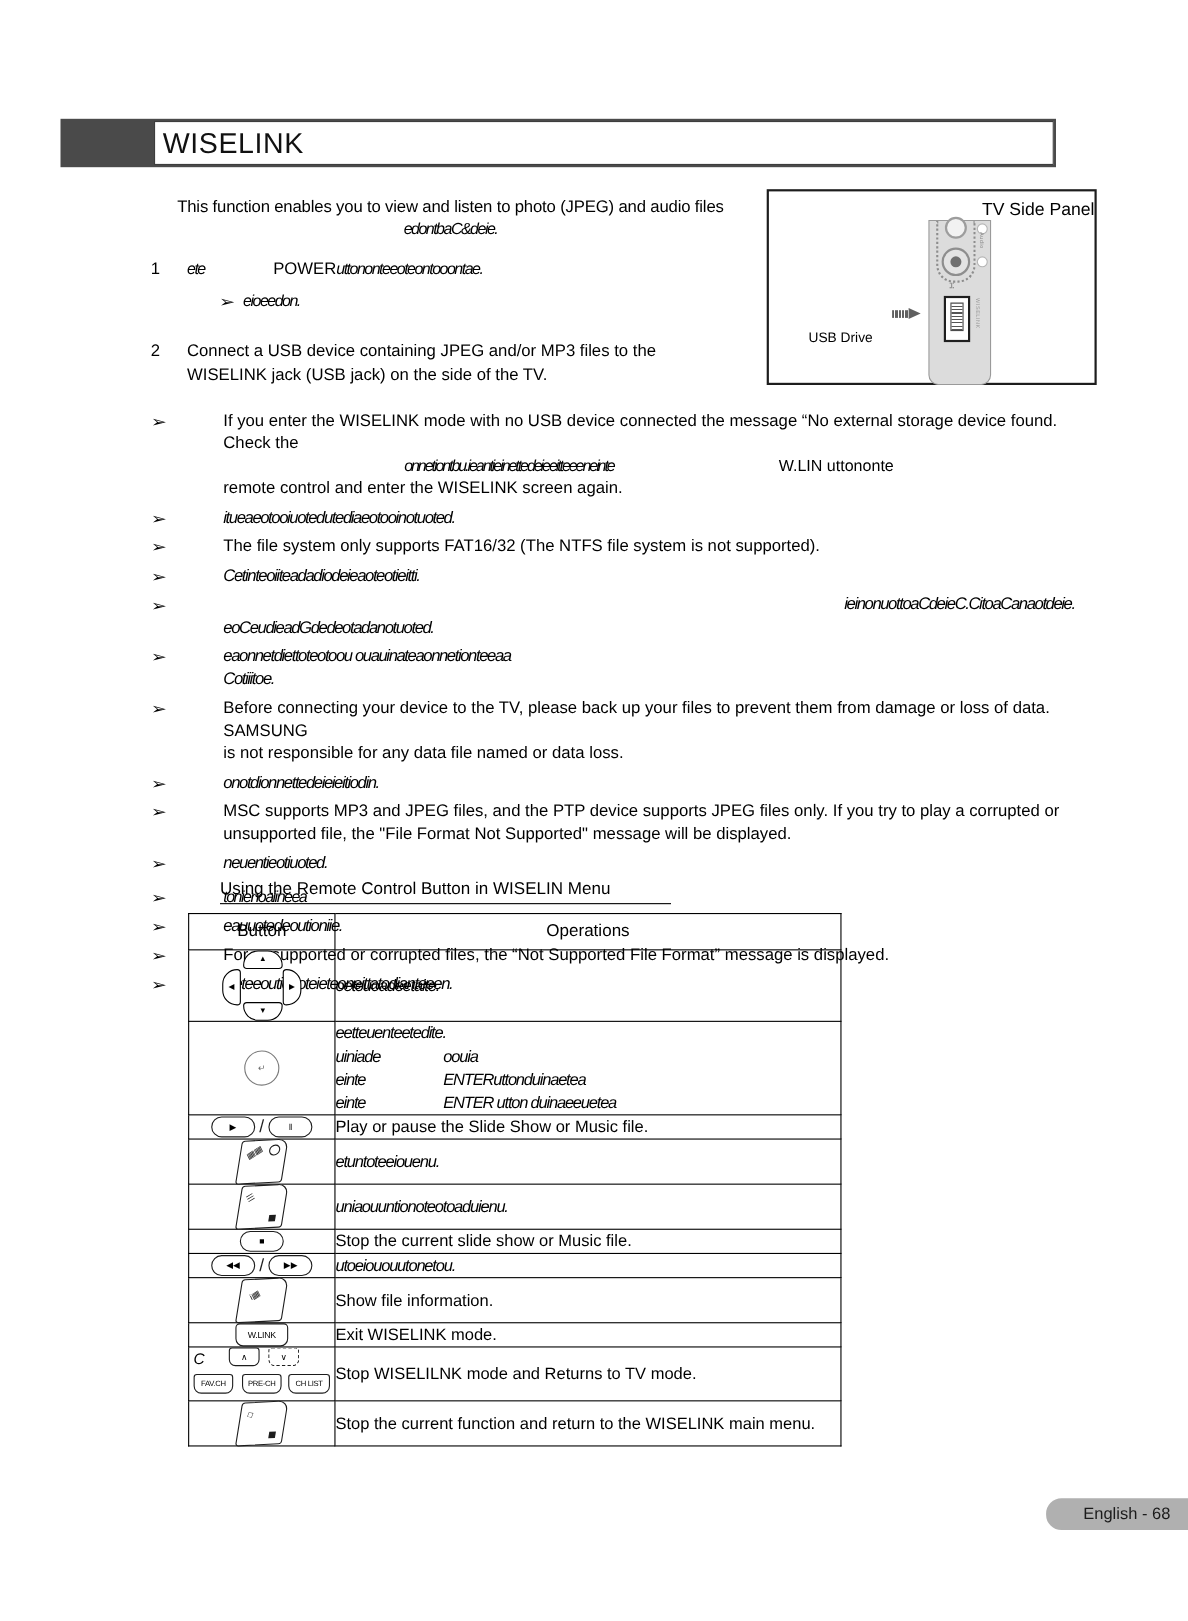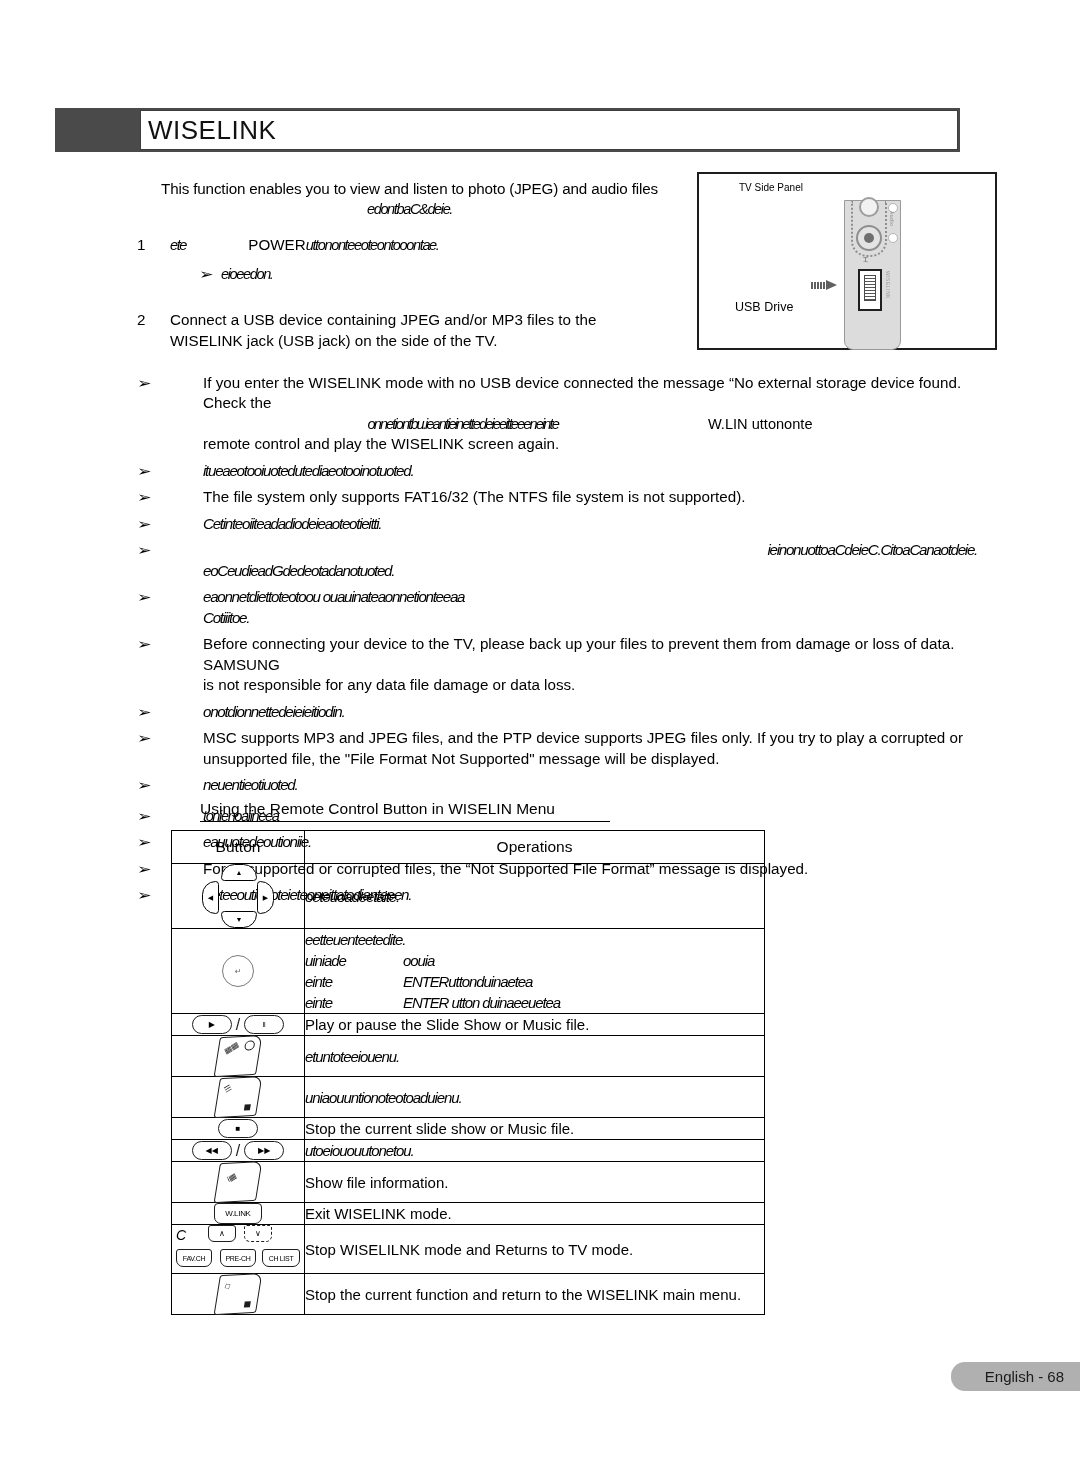--- a/index.html
+++ b/index.html
@@ -115,22 +115,22 @@
     height: 178px;
     border: 2px solid #1d1d1d;
     background: #fff;
     box-sizing: border-box;
   }
   .fig-title {
     position: absolute;
     top: 8px;
     left: 0;
     right: 0;
-    text-align: left;
-    font-size: 10px;
+    text-align: right;
+    font-size: 16px;
   }
   .fig-title-shift { padding-left: 40px; }
   .panel {
     position: absolute;
     left: 145px;
     top: 26px;
     width: 55px;
     height: 148px;
     background: #dcdcdc;
     border: 1px solid #9a9a9a;
@@ -517,21 +517,21 @@
     </div>
   </div>
 
   <div class="bullets">
 
     <div class="bul">
       <span class="mark">➢</span>
       <span class="txt">
         <span>If you enter the WISELINK mode with no USB device connected the message “No external storage device found. Check the</span>
         <span class="garble tight"><span>onnetiontbu.ieantieinettedeieeitteeeneinte</span><span class="inline-right" style="font-style:normal;letter-spacing:0;">W.LIN   uttononte</span></span>
-        <span style="display:block;">remote control and play the WISELINK screen again.</span>
+        <span style="display:block;">remote control and enter the WISELINK screen again.</span>
       </span>
     </div>
 
     <div class="bul ital">
       <span class="mark">➢</span>
       <span class="txt">itueaeotooiuotedutediaeotooinotuoted.</span>
     </div>
 
     <div class="bul">
       <span class="mark">➢</span>
@@ -556,21 +556,21 @@
       <span class="txt">
         <span style="display:block;">eaonnetdiettoteotoou ouauinateaonnetionteeaa</span>
         <span style="display:block;font-style:italic;">Cotiiitoe.</span>
       </span>
     </div>
 
     <div class="bul">
       <span class="mark">➢</span>
       <span class="txt">
         <span style="display:block;">Before connecting your device to the TV, please back up your files to prevent them from damage or loss of data. SAMSUNG</span>
-        <span style="display:block;">is not responsible for any data file damage or data loss.</span>
+        <span style="display:block;">is not responsible for any data file named or data loss.</span>
       </span>
     </div>
 
     <div class="bul ital">
       <span class="mark">➢</span>
       <span class="txt">onotdionnettedeieieitiodin.</span>
     </div>
 
     <div class="bul">
       <span class="mark">➢</span>

